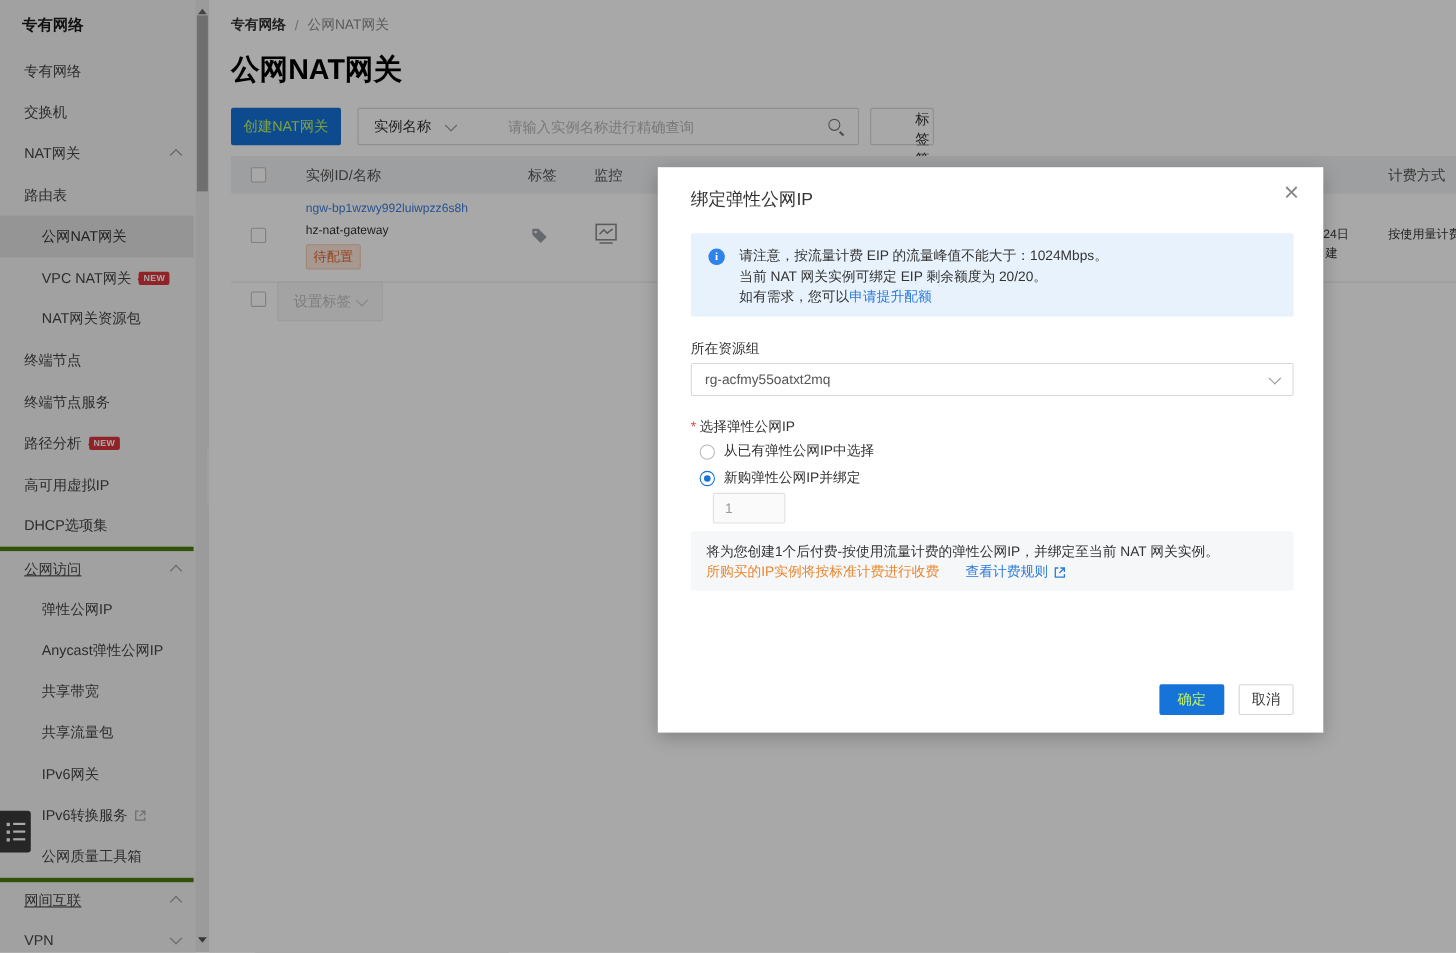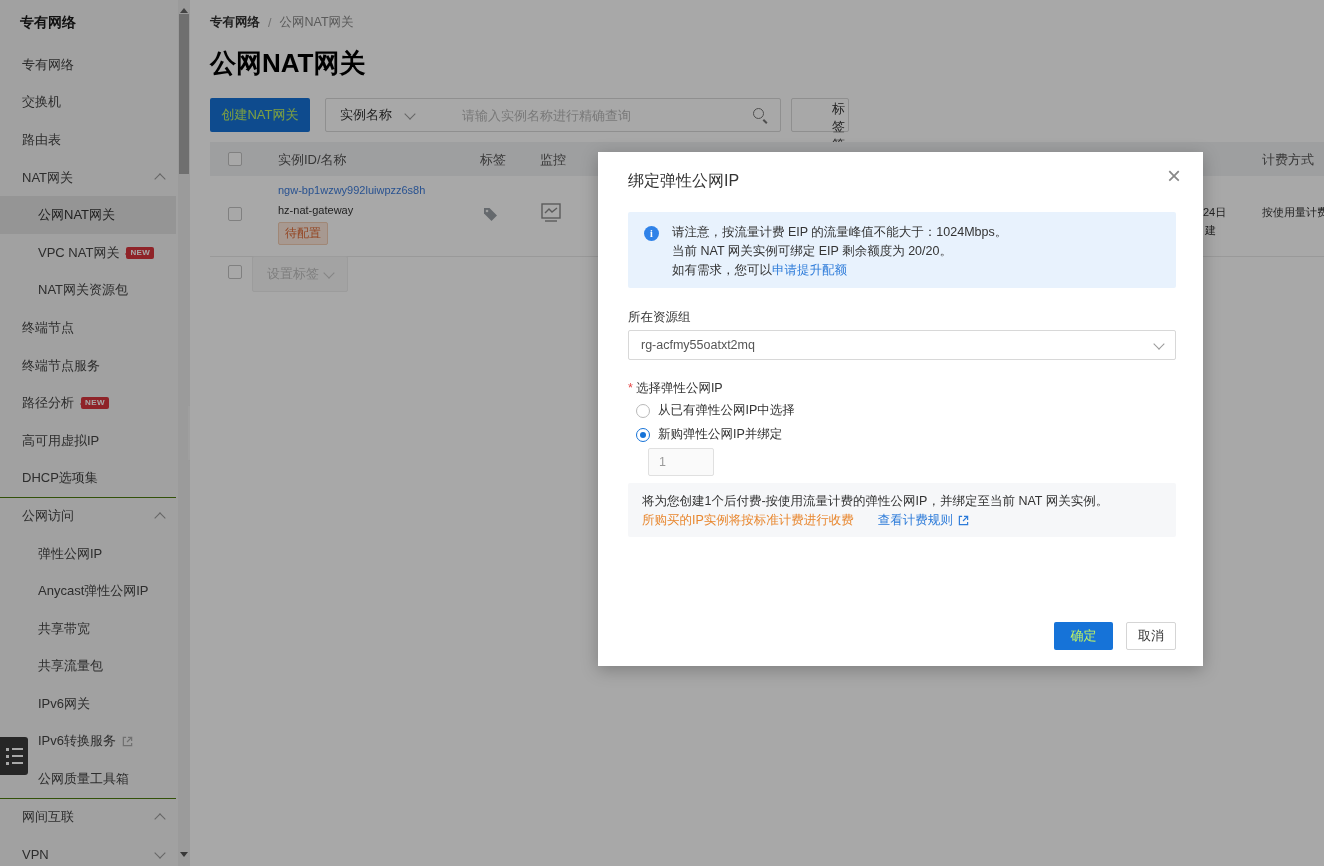--- a/index.html
+++ b/index.html
@@ -5,21 +5,21 @@
   html,body{margin:0;padding:0;background:#888;}
   #app{position:relative;width:1324px;height:866px;overflow:hidden;background:#fff;
        font-family:"Liberation Sans","DejaVu Sans",sans-serif;-webkit-font-smoothing:antialiased;}
   
   .sidebar{position:absolute;left:0;top:0;width:190px;height:866px;background:#f4f4f4;box-sizing:border-box;}
   .side-title{padding:14px 0 0 20px;font-size:14px;font-weight:700;color:#1a1a1a;}
   .nav{position:absolute;top:46px;left:0;width:176px;}
   .s-item{height:37.6px;display:flex;align-items:center;padding:0 12px 0 22px;font-size:13px;color:#454545;box-sizing:border-box;cursor:pointer;white-space:nowrap;}
   .s-item.sub{padding-left:38px;}
   .s-item.selected{background:#e2e2e2;color:#333;}
-  .s-item.divided{border-top:1px solid #4d7c0f;}
+  .s-item.divided{border-top:4px solid #4d7c0f;text-decoration:underline;}
   .badge-new{margin-left:7px;background:#d9363e;color:#fff;font-size:8px;font-weight:700;padding:2px 4px;border-radius:2px;letter-spacing:.4px;line-height:1;position:relative;}
   .badge-new::before{content:"";position:absolute;left:-4px;top:4px;border:3px solid transparent;border-right-color:#d9363e;}
   .chev{width:7px;height:7px;border-right:1.6px solid #9a9a9a;border-bottom:1.6px solid #9a9a9a;display:inline-block;flex:none;}
   .chev.up{transform:rotate(225deg);margin-top:3px;}
   .chev.down{transform:rotate(45deg);margin-top:-3px;}
   .chev.left{transform:rotate(135deg);}
   .ml-auto{margin-left:auto;}
   
   .sscroll{position:absolute;right:0;top:0;width:12px;height:866px;background:#ececec;}
   .sscroll .arrow-up{position:absolute;top:4px;left:2px;width:0;height:0;border:4px solid transparent;border-bottom:5px solid #666;}
@@ -92,25 +92,25 @@
   <div class="sidebar">
     <div class="side-title">专有网络</div>
     <div class="nav">
       <div class="s-item">
           <span>专有网络</span>
         </div>
       <div class="s-item">
           <span>交换机</span>
         </div>
       <div class="s-item">
-          <span>路由表</span>
-        </div>
-      <div class="s-item">
           <span>NAT网关</span>
           <span class="chev up ml-auto"></span>
+        </div>
+      <div class="s-item">
+          <span>路由表</span>
         </div>
       <div class="s-item sub selected">
           <span>公网NAT网关</span>
         </div>
       <div class="s-item sub">
           <span>VPC NAT网关</span>
           <span class="badge-new">NEW</span>
         </div>
       <div class="s-item sub">
           <span>NAT网关资源包</span>

